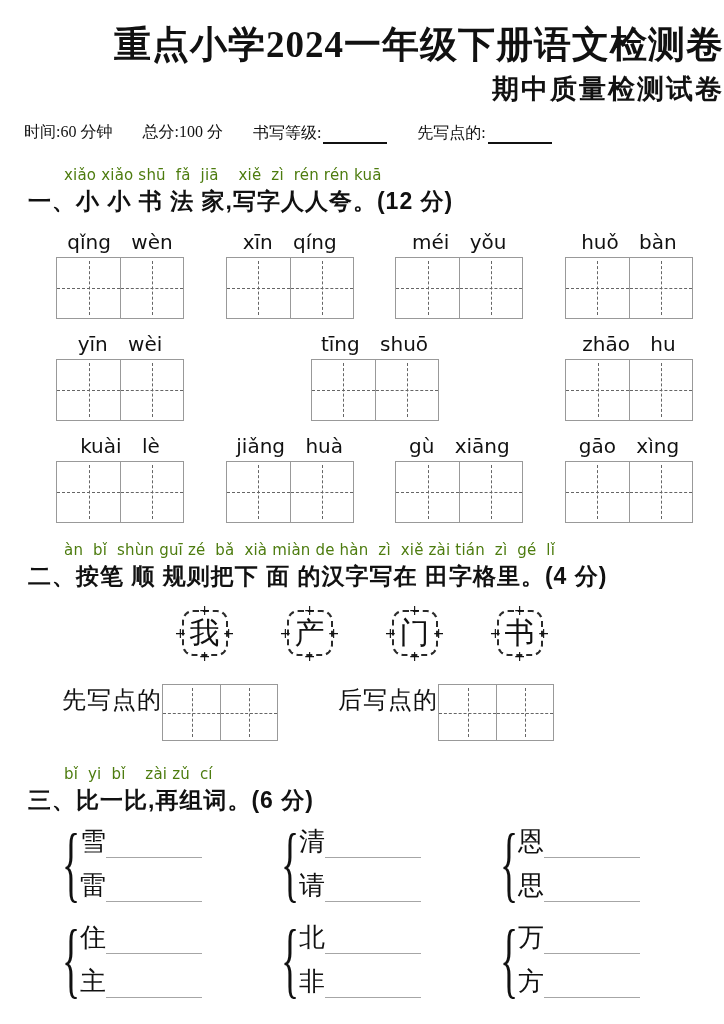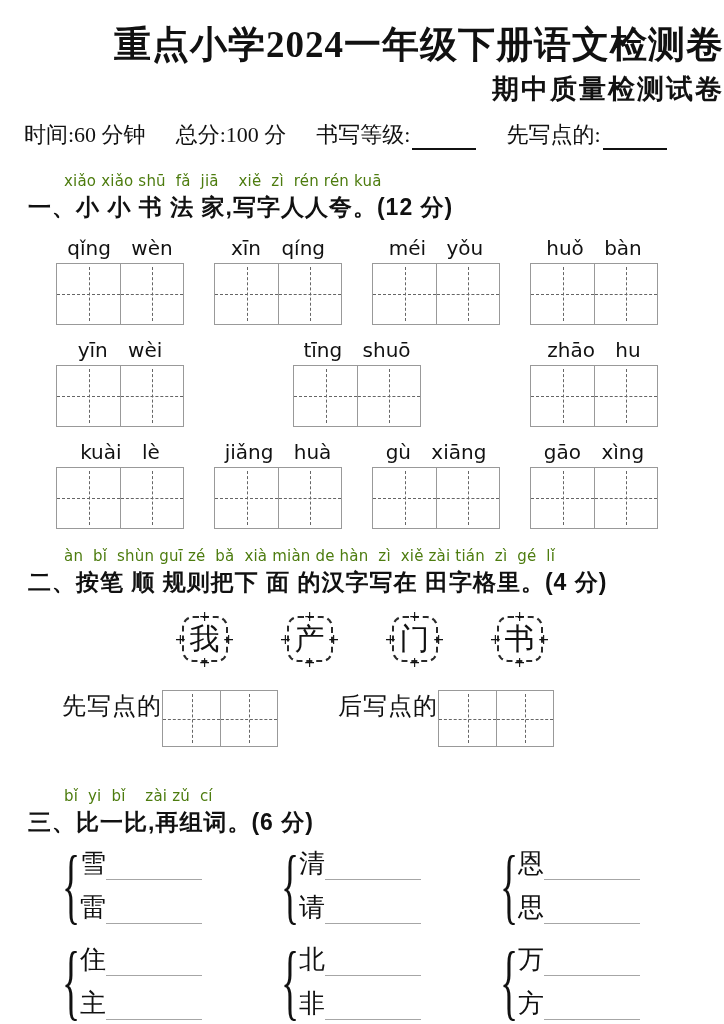--- a/index.html
+++ b/index.html
@@ -13,40 +13,40 @@
   .title {
     text-align:right; font-size:37px; font-weight:bold;
     margin-top:24px; letter-spacing:1px; line-height:1.15;
   }
   .subtitle {
     text-align:right; font-size:27px; font-weight:bold;
     margin-top:8px; letter-spacing:2px; line-height:1.1;
   }
   .meta {
     display:flex; align-items:center; gap:30px;
-    margin:16px 0 0 24px; font-size:22px; white-space:pre;
+    margin:16px 0 0 24px; font-size:16px; white-space:pre;
   }
   .meta-item { display:flex; align-items:flex-end; }
   .blank {
     display:inline-block; width:64px; height:24px;
     border-bottom:2px solid #111; margin-left:2px;
   }
   
   .pinyin-hint {
     font-family:"DejaVu Sans", sans-serif; font-size:15px;
     margin-left:64px; color:#4d7c0f; white-space:pre; letter-spacing:.2px;
   }
   .heading {
     font-family:"Liberation Sans", sans-serif; font-weight:bold;
     font-size:23px; margin-left:28px; margin-top:3px; white-space:pre;
     letter-spacing:1px; line-height:1.3;
   }
   
   .s1-hint { margin-top:22px; }
-  .word-rows { padding:0 66px 0 56px; }
+  .word-rows { padding:0 31px 0 56px; }
   .word-row { display:flex; justify-content:space-between; margin-top:13px; }
   .wpy {
     font-family:"DejaVu Sans", sans-serif; font-size:20px;
     text-align:center; word-spacing:14px; margin-bottom:3px; white-space:pre;
   }
   .tzg { display:flex; border:1px solid #999; width:max-content; background:#fff; }
   .tzg .cell { width:63px; height:60px; position:relative; }
   .tzg .cell + .cell { border-left:1px solid #999; }
   .tzg .cell::before {
     content:""; position:absolute; left:50%; top:3px; bottom:3px;
@@ -71,21 +71,21 @@
   }
   .marks-h::before { left:-9px; top:50%; transform:translateY(-52%); }
   .marks-h::after  { right:-9px; top:50%; transform:translateY(-52%); }
   .marks-v::before { top:-9px; left:50%; transform:translateX(-50%); }
   .marks-v::after  { bottom:-9px; left:50%; transform:translateX(-50%); }
   .dot-row { display:flex; align-items:center; gap:60px; margin:28px 0 0 62px; }
   .dot-group { display:flex; }
   .dot-label { font-size:24px; letter-spacing:1px; }
   .tzg.small .cell { width:57px; height:55px; }
   
-  .s3-hint { margin-top:40px; }
+  .s3-hint { margin-top:24px; }
   .pairs-grid {
     margin:8px 0 0 62px;
     display:grid; grid-template-columns:repeat(3, 219px); row-gap:16px;
   }
   .pair { display:flex; align-items:center; height:80px; }
   .brace {
     display:inline-block; font-size:84px; line-height:80px;
     transform:scaleX(.45); transform-origin:left center;
     width:18px; color:#111; font-family:"Liberation Serif", serif;
   }

